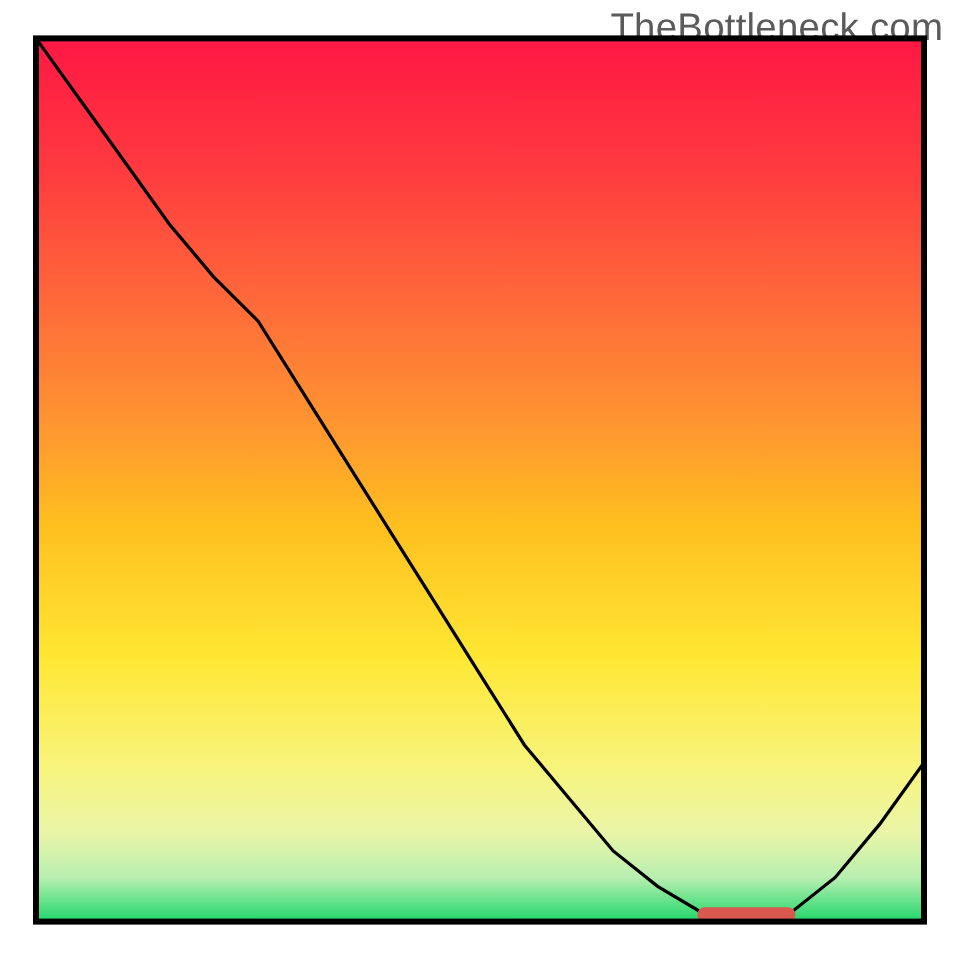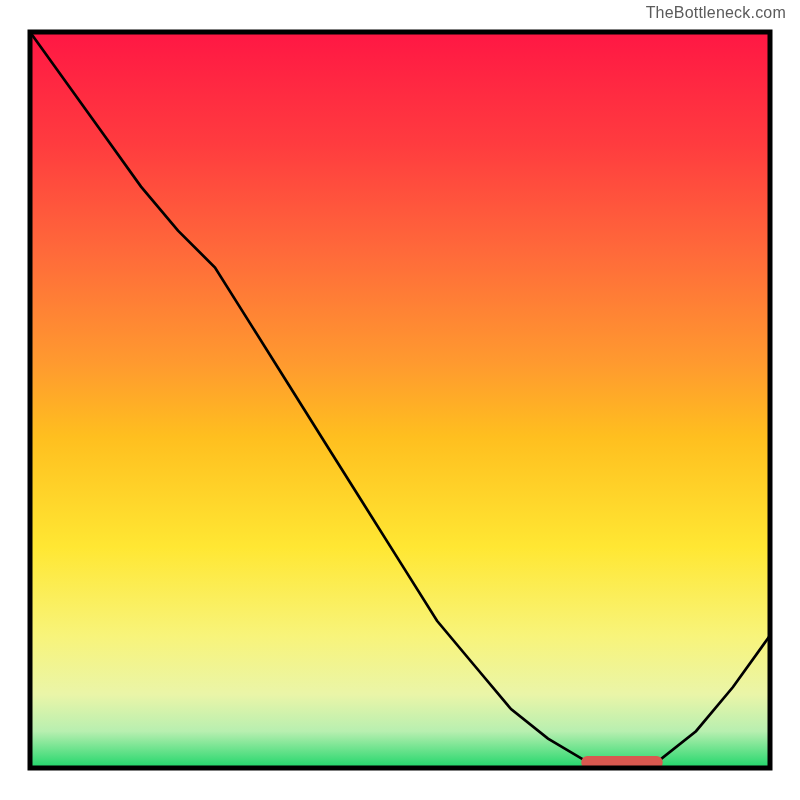--- a/index.html
+++ b/index.html
@@ -13,21 +13,21 @@
   }
   .stage {
     position: relative;
     width: 800px;
     height: 800px;
   }
   .watermark {
     position: absolute;
     top: 4px;
     right: 14px;
-    font-size: 16px;
+    font-size: 32px;
     font-weight: 500;
     color: #5b5b5b;
     letter-spacing: 0.2px;
   }
   svg.plot {
     position: absolute;
     left: 0;
     top: 0;
     width: 800px;
     height: 800px;

